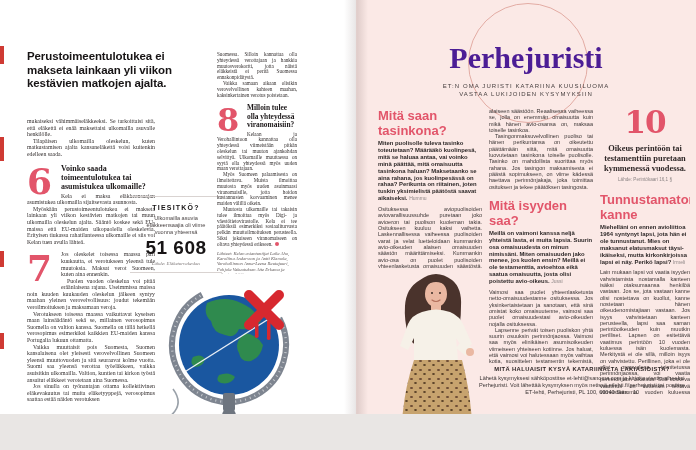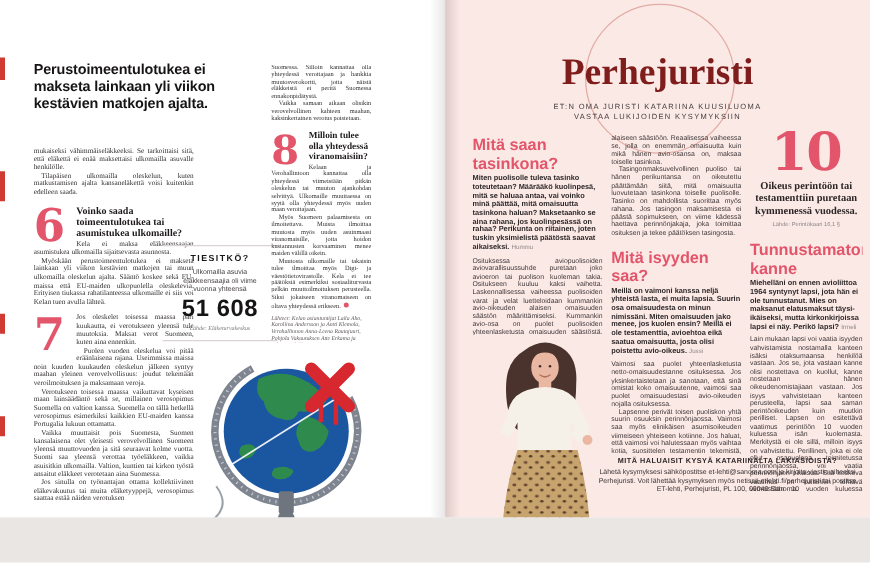--- a/index.html
+++ b/index.html
@@ -42,37 +42,37 @@
          font-family:"Liberation Sans",sans-serif;font-size:6.5px;color:#231f20;}
   .pfoot .pnum{font-weight:bold;}
   .pfoot .logo{font-weight:bold;font-size:7.5px;}
   .pfoot .issue{font-size:5.2px;color:#908a8a;margin-left:2px;}
   .pfoot-left{left:27px;}
   .pfoot-right{right:20px;}
   
   .title-circle{position:absolute;left:112px;top:3px;width:118px;height:118px;border-radius:50%;
                 border:1px solid var(--circle,#e3aca4);}
   .rtitle{position:absolute;left:0;right:0;top:42px;margin:0;text-align:center;
-          font-family:"Liberation Serif",serif;font-weight:bold;font-size:30px;line-height:32px;color:#7f1d1d;}
+          font-family:"Liberation Serif",serif;font-weight:bold;font-size:30px;line-height:32px;color:#4c1d95;}
   .rsubtitle{position:absolute;left:0;right:0;top:82px;text-align:center;
              font-family:"Liberation Sans",sans-serif;font-size:6px;line-height:8px;
              letter-spacing:1.1px;color:#433c3c;}
   .rsubtitle span{display:block;}
   .rcol{position:absolute;overflow:hidden;font-family:"Liberation Sans",sans-serif;}
   .rcol1{left:22px;top:108px;width:104px;height:160px;}
   .rcol2{left:133px;top:108px;width:104px;height:256px;}
   .rcol3{left:244px;top:102px;width:90px;height:292px;}
   .qhead{margin:0 0 2px;font-size:13px;font-weight:bold;color:var(--accent,#e2556a);}
   .qbold{margin:0 0 4px;font-size:5.9px;line-height:6.9px;font-weight:bold;color:#2e2929;text-align:left;}
   .sig{font-weight:normal;font-size:5px;color:#8d8686;}
   .rbody{margin:0;font-size:5.5px;line-height:6.3px;color:#3c3636;text-align:justify;}
   .rbody + .rbody{text-indent:6px;}
   .qsection{margin-top:8px;}
   .stat{text-align:center;margin:0 0 10px;}
-  .stat-num{font-family:"DejaVu Serif",serif;font-weight:bold;font-size:42px;line-height:40px;
+  .stat-num{font-family:"DejaVu Serif",serif;font-weight:bold;font-size:31px;line-height:40px;
             letter-spacing:-1px;color:var(--accent,#e2556a);}
   .stat-caption{margin:2px 4px 3px;font-family:"Liberation Serif",serif;font-weight:bold;
                 font-size:8.4px;line-height:10px;color:#2d2626;}
   .stat-source{font-size:4.6px;color:#8d8686;}
   .photo{position:absolute;left:26px;top:268px;width:112px;height:160px;margin:0;}
   .bottom-strip{position:absolute;left:0;top:414px;width:340px;height:36px;background:#fcf2f0;
                 border-top:1px solid rgba(90,50,50,.08);}
   .contact{position:absolute;left:120px;top:366px;width:212px;text-align:center;
            font-family:"Liberation Sans",sans-serif;}
   .contact-h{margin:0 0 3px;font-size:5.8px;font-weight:bold;letter-spacing:.4px;color:#2d2626;}

